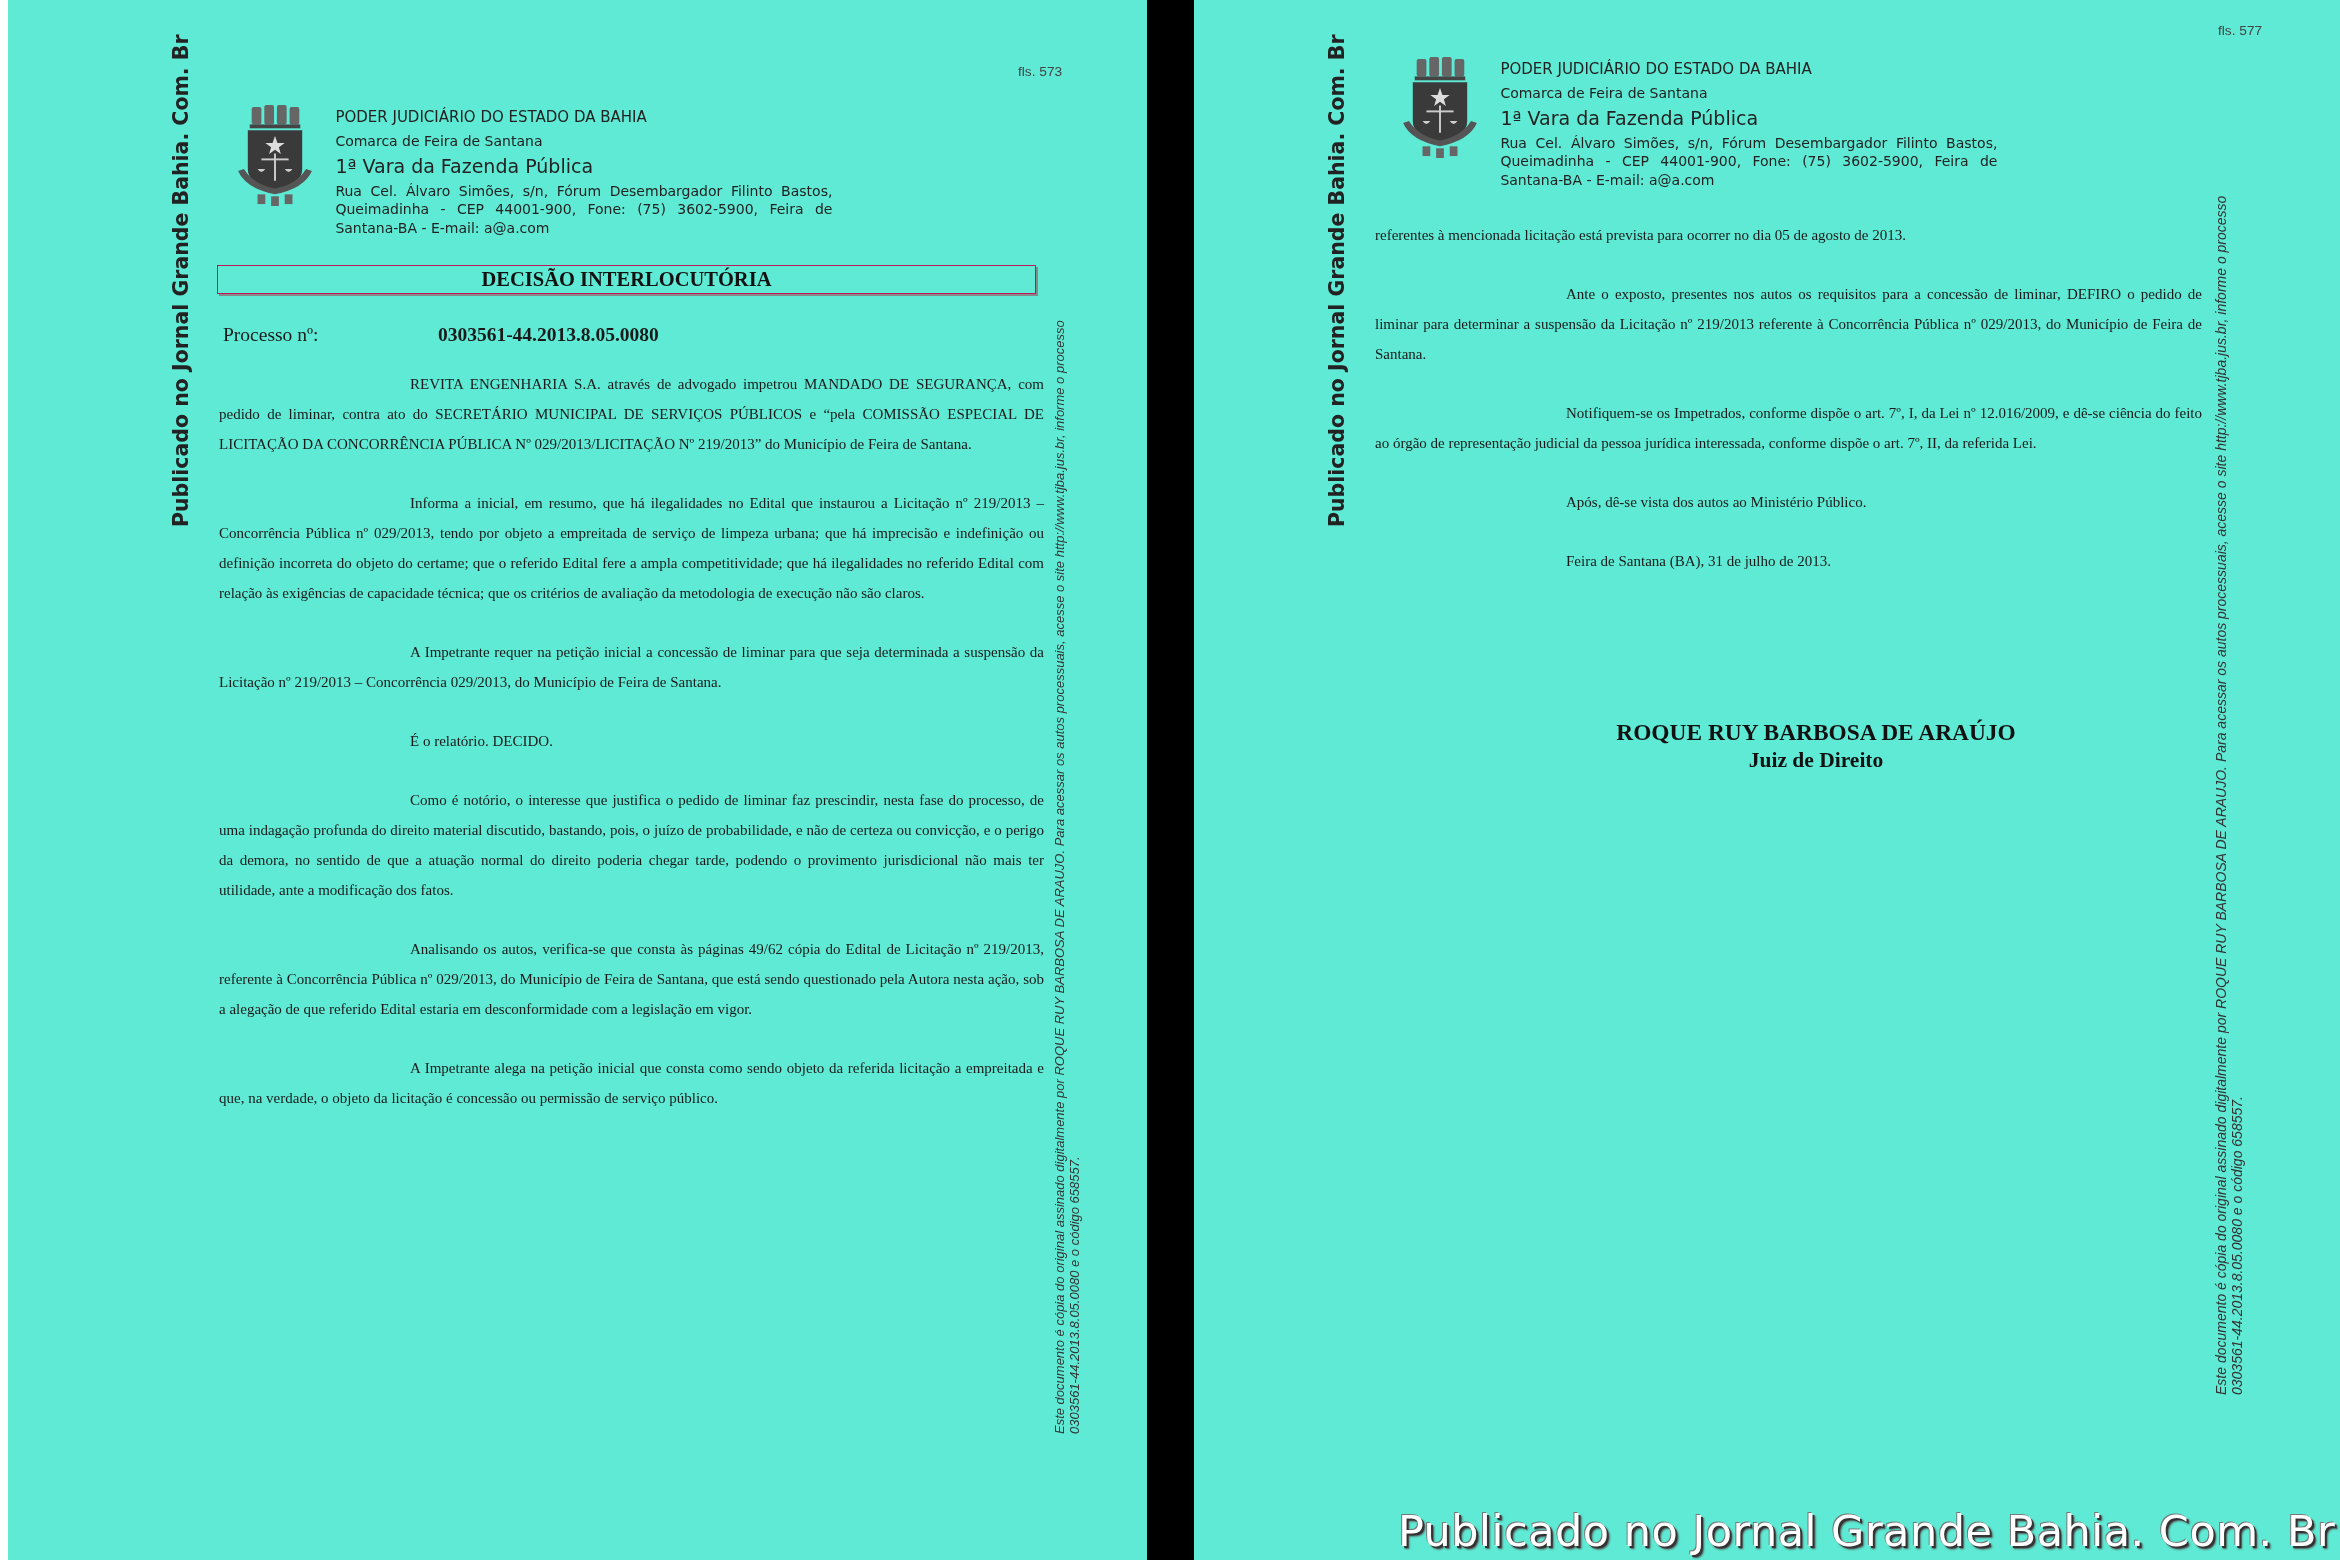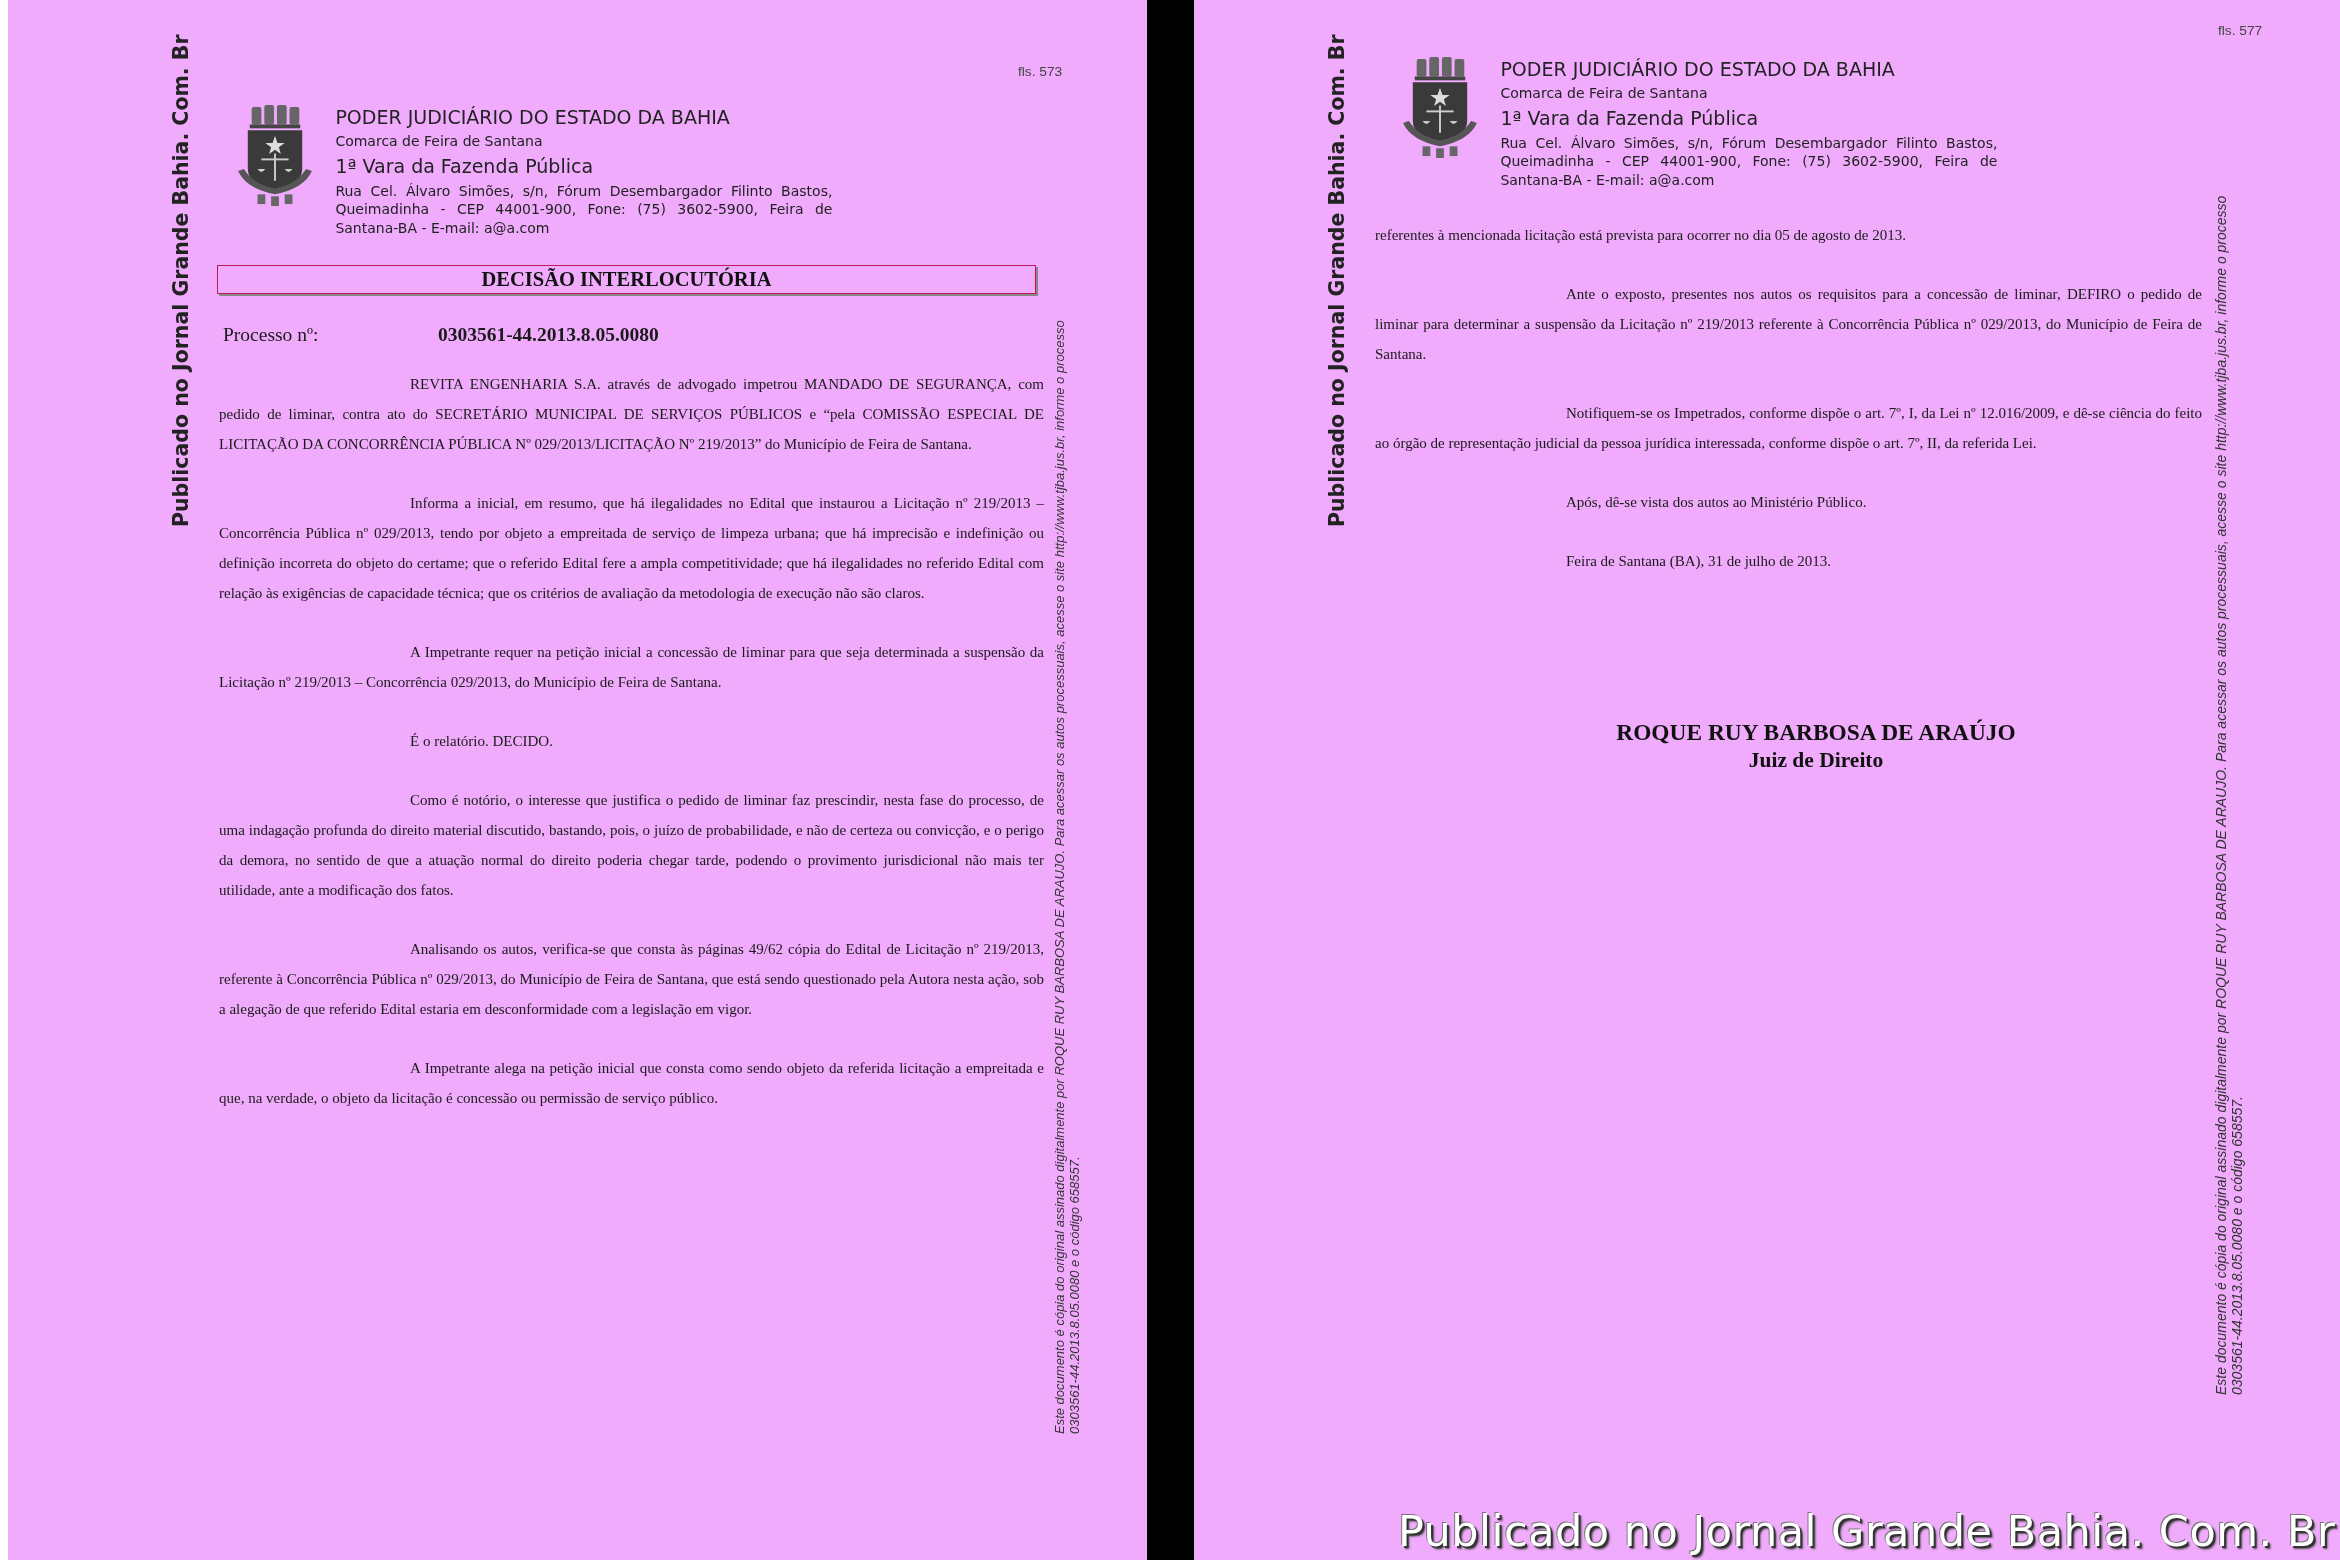--- a/index.html
+++ b/index.html
@@ -3,21 +3,21 @@
 <meta charset="utf-8">
 <style>
   html, body { margin: 0; padding: 0; }
   body {
     width: 2341px; height: 1560px; position: relative; overflow: hidden;
     background: #ffffff;
     font-family: "Liberation Serif", serif;
     color: #1a1a1a;
   }
   .page {
-    position: absolute; top: 0; height: 1560px; background: #f0abfc; overflow: hidden;
+    position: absolute; top: 0; height: 1560px; background: #5eead4; overflow: hidden;
   }
   #page-left { left: 8px; width: 1147px; }
   #page-right { left: 1194px; width: 1147px; }
   #divider { position: absolute; left: 1147px; top: 0; width: 47px; height: 1560px; background: #000000; }
 
   .fls { position: absolute; font-family: "Liberation Sans", sans-serif; font-size: 13.7px; color: #444; }
 
   .side-watermark {
     position: absolute; font-family: "DejaVu Sans", sans-serif; font-weight: bold;
     font-size: 20.5px; color: #222; white-space: nowrap;
@@ -25,21 +25,21 @@
   }
   .cert-watermark {
     position: absolute; font-family: "Liberation Sans", sans-serif; font-style: italic;
     font-size: 13px; line-height: 14.6px; color: #333; white-space: nowrap;
     transform-origin: left top; transform: rotate(-90deg);
   }
 
   .letterhead { position: absolute; display: flex; align-items: flex-start; }
   .crest { width: 74px; height: 101px; margin-right: 23.4px; }
   .lh-text { font-family: "DejaVu Sans", sans-serif; color: #222; }
-  .lh-l1 { font-size: 19px; line-height: 24.4px; }
+  .lh-l1 { font-size: 15px; line-height: 24.4px; }
   .lh-l2 { font-size: 14px; line-height: 24.4px; }
   .lh-l3 { font-size: 19px; line-height: 25px; }
   .lh-addr { font-size: 14px; line-height: 18.5px; margin-top: 2.9px; text-align: justify; text-align-last: left; width: 497px; }
 
   .title-box {
     position: absolute; left: 209px; top: 265px; width: 817px; height: 27px;
     border: 1px solid #be185d; box-shadow: 2px 2px 0 #888;
     text-align: center; font-weight: bold; font-size: 20.5px; line-height: 27px; color: #111;
   }
   .processo { position: absolute; left: 215px; top: 324px; font-size: 19.5px; }

